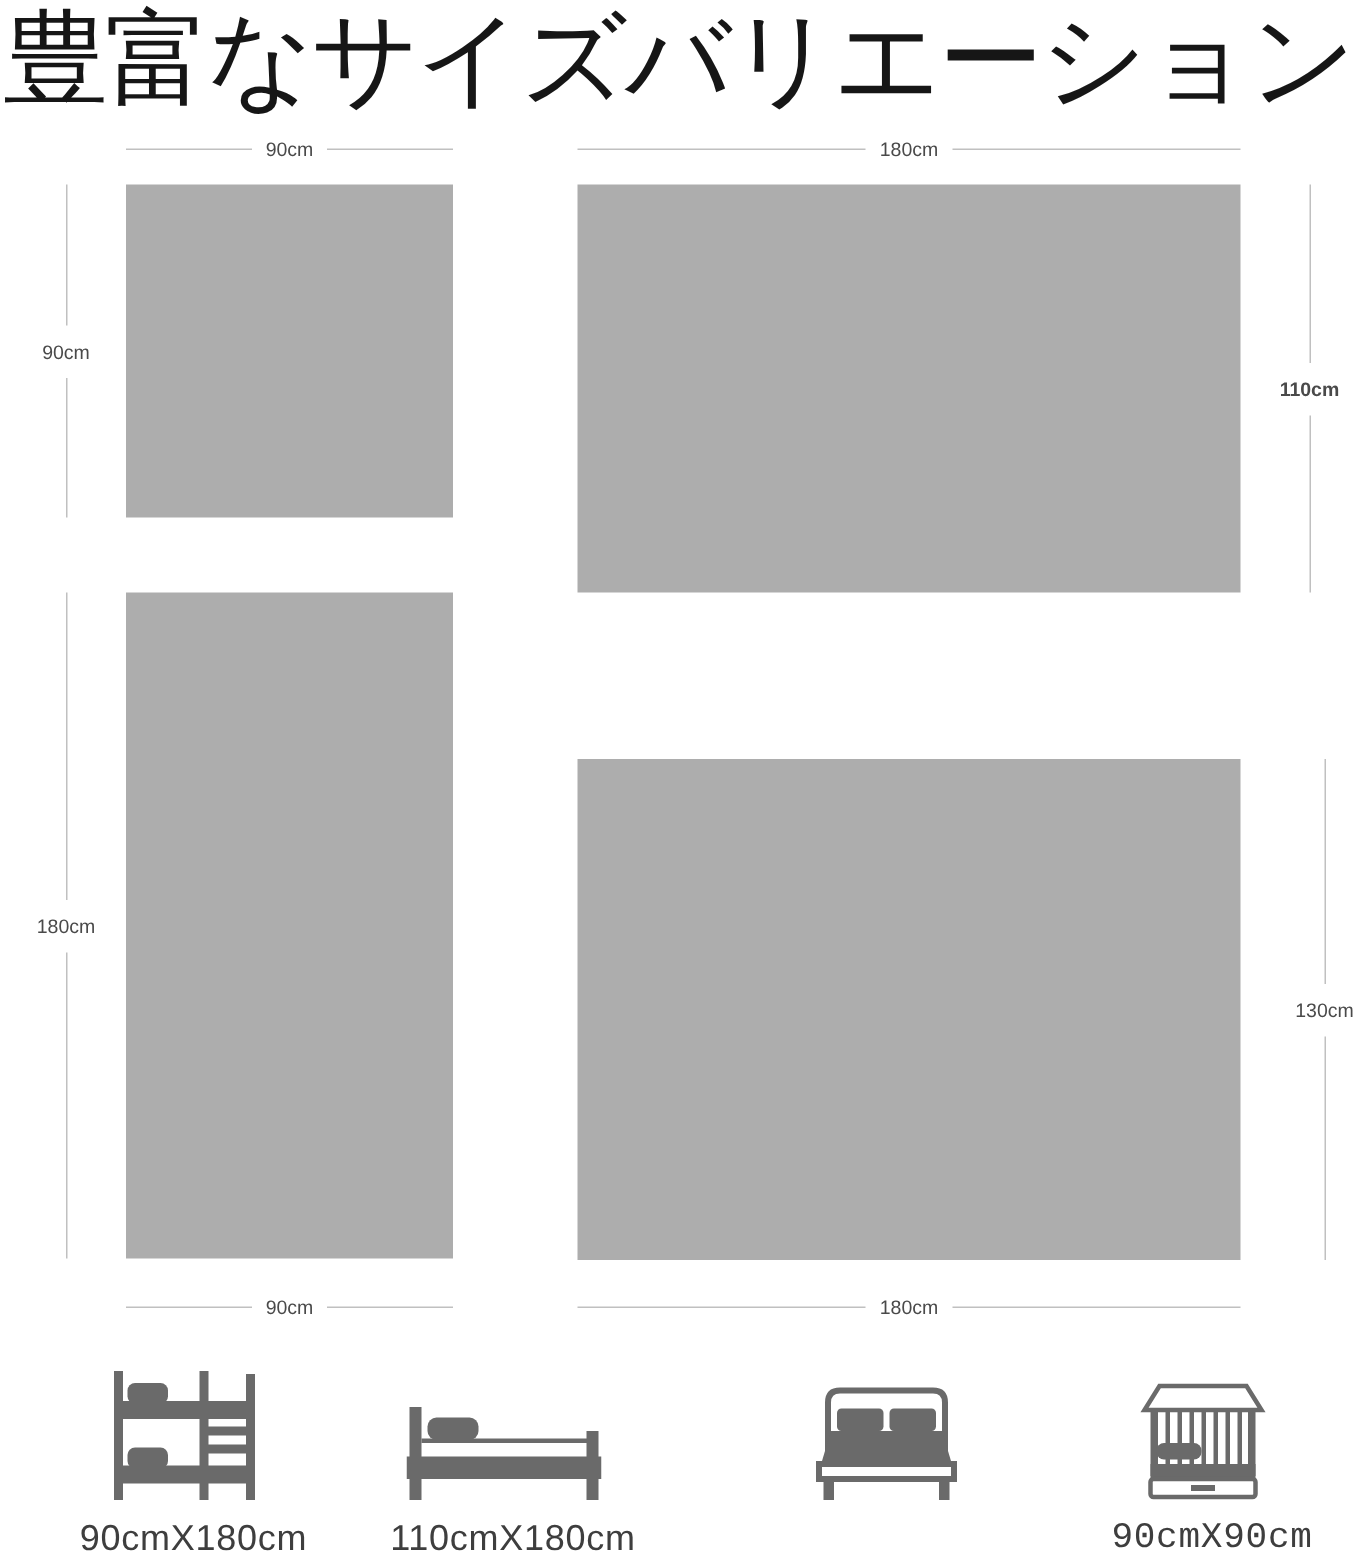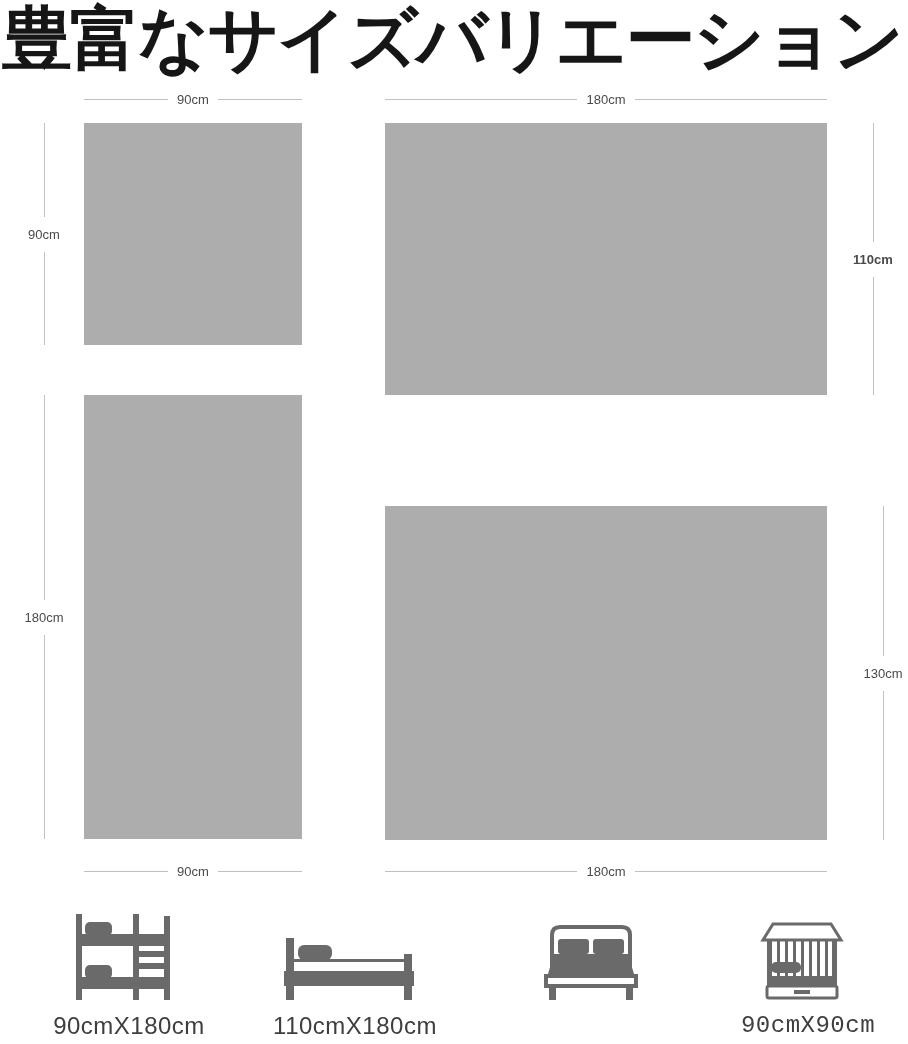--- a/index.html
+++ b/index.html
@@ -6,21 +6,21 @@
   .canvas{
     position:relative;
     width:908px;height:1044px;
     background:var(--background,#fff);
     font-family:"Liberation Sans", sans-serif;
     overflow:hidden;
   }
   .title{
     position:absolute;left:2px;top:2px;width:904px;
     font-size:70px;line-height:1.06;letter-spacing:-2px;
-    font-weight:700;color:var(--title-text,#161616);
+    font-weight:400;color:var(--title-text,#161616);
     white-space:nowrap;
   }
   .panel{position:absolute;left:0;top:0;width:0;height:0;overflow:visible;}
   .rug{position:absolute;background:var(--rect-fill,#adadad);}
   .hdim{position:absolute;height:22px;display:flex;align-items:center;gap:9px;}
   .hdim .hline{flex:1 1 0;height:1px;background:var(--dim-line,#c0c0c0);}
   .vdim{position:absolute;display:flex;flex-direction:column;align-items:center;gap:11px;}
   .vdim .vline{flex:1 1 0;width:1px;background:var(--dim-line,#c0c0c0);}
   .dim-txt{
     font-size:13px;color:var(--dim-text,#4a4a4a);
@@ -112,21 +112,21 @@
         <rect x="3" y="21" width="94" height="12"></rect>
         <rect x="64" y="38" width="29" height="6"></rect>
         <rect x="64" y="50" width="29" height="6"></rect>
         <rect x="12" y="52" width="27" height="14" rx="5"></rect>
         <rect x="3" y="64" width="94" height="12"></rect>
       </svg>
     </div>
     <div class="bed-label">90cmX180cm</div>
   </div>
 
-  <div class="bed-group" style="left:264px;">
+  <div class="bed-group" style="left:251px;">
     <div class="icon-box">
       <svg width="130" height="62" viewBox="0 0 130 62" fill="currentColor" aria-hidden="true">
         <rect x="2" y="0" width="8" height="62"></rect>
         <rect x="120" y="16" width="8" height="46"></rect>
         <rect x="14" y="7" width="34" height="15" rx="6"></rect>
         <rect x="10" y="21" width="112" height="3"></rect>
         <rect x="0" y="33" width="130" height="15"></rect>
       </svg>
     </div>
     <div class="bed-label">110cmX180cm</div>

